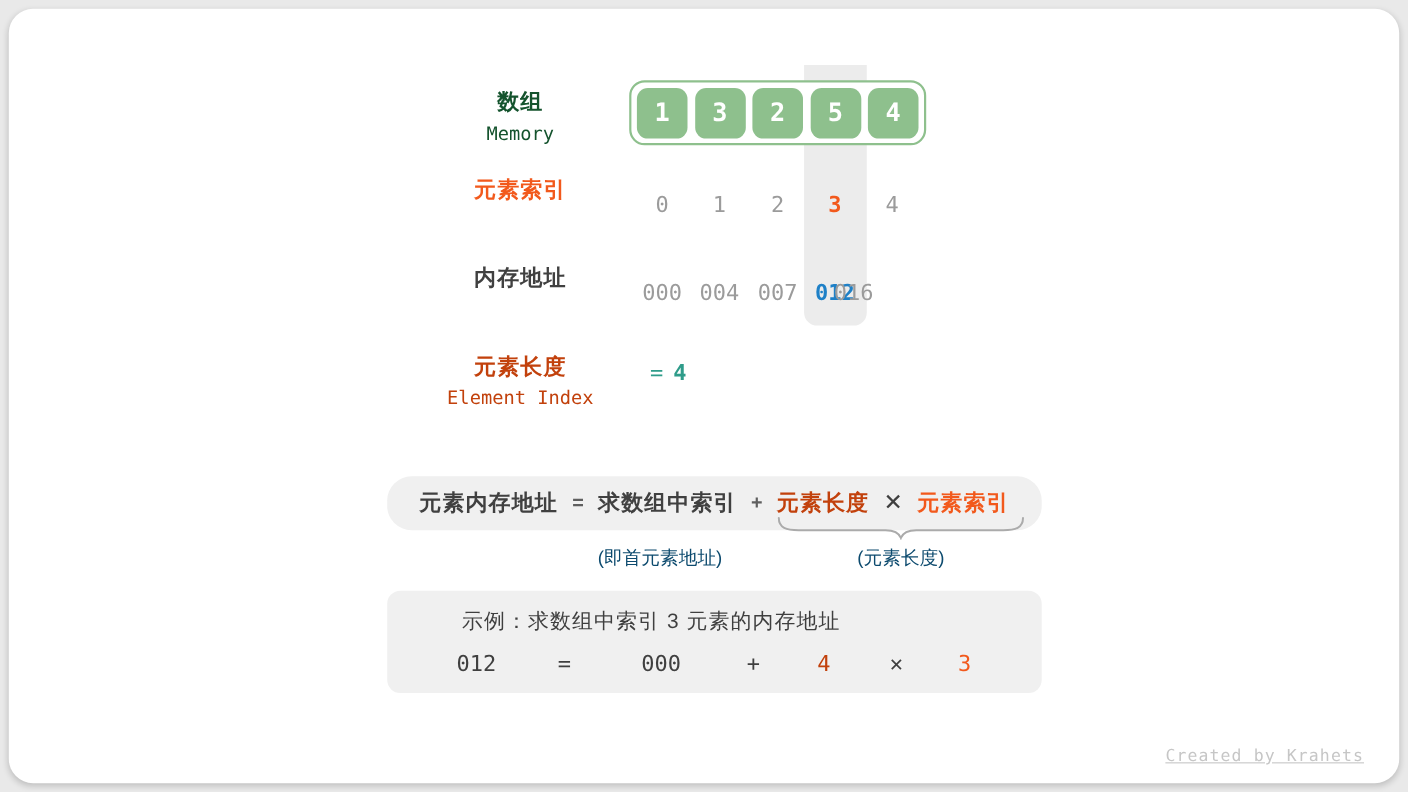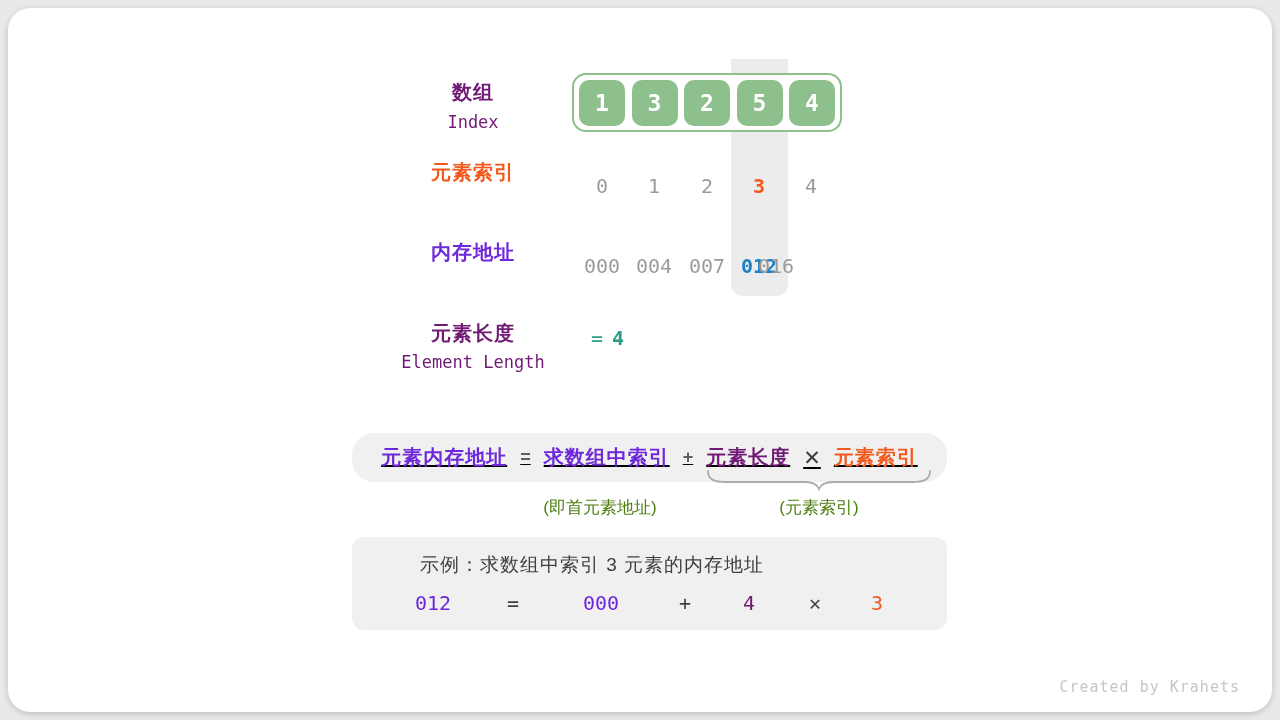--- a/index.html
+++ b/index.html
@@ -36,83 +36,83 @@
     width: 46px; height: 46px; background: #8ec08d; border-radius: 10px;
     color: #ffffff; font-weight: 700; font-size: 23px;
     font-family: "DejaVu Sans Mono", monospace;
     display: flex; align-items: center; justify-content: center;
   }
 
   
   .lbl { position: absolute; left: 348px; width: 250px; text-align: center; z-index: 2; }
   .lbl-zh { font-size: 20px; font-weight: 700; letter-spacing: 1px; }
   .lbl-en { font-family: "DejaVu Sans Mono", monospace; font-size: 17px; }
-  .green  { color: #701a75; }
+  .green  { color: #14532d; }
   .orange { color: #f2591c; }
-  .blue   { color: #6d28d9; }
-  .teal   { color: #701a75; }
+  .blue   { color: #404040; }
+  .teal   { color: #c2410c; }
 
   
   .val {
     position: absolute; width: 60px; text-align: center; z-index: 2;
     font-family: "DejaVu Sans Mono", monospace; font-size: 20px; color: #9b9b9b;
   }
   .val.hl-orange { color: #f2591c; font-weight: 700; }
   .val.hl-blue   { color: #1e80c7; font-weight: 700; }
   .val.teal-val  { color: #2f9c8a; }
   .val.bold      { font-weight: 700; }
 
   
   .formula-box {
     position: absolute; left: 352px; top: 433px; width: 595px; height: 49px;
     background: #f0f0f0; border-radius: 22px; z-index: 2;
-    display: flex; align-items: center; justify-content: center; gap: 13px; text-decoration: underline;
+    display: flex; align-items: center; justify-content: center; gap: 13px;
   }
   .formula-box .term { font-size: 20px; font-weight: 700; letter-spacing: 1px; }
   .formula-box .op   { font-size: 18px; font-weight: 700; color: #5f5f5f; }
   .formula-box .op-times { font-size: 21px; font-weight: 400; color: #3f3f3f; }
 
   .underbrace { position: absolute; left: 706px; top: 469px; width: 226px; height: 22px; z-index: 2; }
 
   .annot {
     position: absolute; top: 496px; width: 200px; text-align: center;
-    font-size: 17px; color: #4d7c0f; z-index: 2;
+    font-size: 17px; color: #0c4a6e; z-index: 2;
   }
 
   
   .example-box {
     position: absolute; left: 352px; top: 537px; width: 595px; height: 93px;
     background: #f0f0f0; border-radius: 12px; z-index: 2;
   }
   .example-title {
     position: absolute; left: 68px; top: 15px;
     font-size: 19px; color: #3f3f3f; letter-spacing: 1px;
   }
   .eq {
     position: absolute; top: 54px; width: 64px; text-align: center;
     font-family: "DejaVu Sans Mono", monospace; font-size: 20px;
   }
   .eq.op { color: #3f3f3f; }
 
   .watermark {
     position: absolute; right: 40px; bottom: 24px;
     font-family: "DejaVu Sans Mono", monospace; font-size: 15px; color: #c6c6c6;
-    z-index: 2; letter-spacing: 1px;
+    z-index: 2; letter-spacing: 1px; text-decoration: underline;
   }
 </style>
 </head>
 <body>
 
 <div class="stage">
   <div class="card"></div>
 
   <div class="strip"></div>
 
   <div class="lbl lbl-zh green" style="top:79px">数组</div>
-  <div class="lbl lbl-en green" style="top:112px">Index</div>
+  <div class="lbl lbl-en green" style="top:112px">Memory</div>
 
   <div class="array-box">
     <div class="array-cell">1</div>
     <div class="array-cell">3</div>
     <div class="array-cell">2</div>
     <div class="array-cell">5</div>
     <div class="array-cell">4</div>
   </div>
 
   <div class="lbl lbl-zh orange" style="top:159px">元素索引</div>
@@ -125,41 +125,41 @@
 
   <div class="lbl lbl-zh blue" style="top:239px">内存地址</div>
 
   <div class="val" style="left:572px; top:254px">000</div>
   <div class="val" style="left:624px; top:254px">004</div>
   <div class="val" style="left:677px; top:254px">007</div>
   <div class="val hl-blue" style="left:729px; top:254px">012</div>
   <div class="val" style="left:746px; top:254px">016</div>
 
   <div class="lbl lbl-zh teal" style="top:320px">元素长度</div>
-  <div class="lbl lbl-en teal" style="top:352px">Element Length</div>
+  <div class="lbl lbl-en teal" style="top:352px">Element Index</div>
 
   <div class="val teal-val" style="left:567px; top:326px">=</div>
   <div class="val teal-val bold" style="left:588px; top:326px">4</div>
 
   <div class="formula-box">
     <span class="term blue">元素内存地址</span>
     <span class="op">=</span>
     <span class="term blue">求数组中索引</span>
     <span class="op">+</span>
     <span class="term teal">元素长度</span>
     <span class="op-times">✕</span>
     <span class="term orange">元素索引</span>
   </div>
 
   <svg class="underbrace" viewBox="0 0 226 22">
     <path d="M2,2 C2,11 9,13 20,13 L99,13 C107,13 111,15 113,20 C115,15 119,13 127,13 L206,13 C217,13 224,11 224,2" fill="none" stroke="#ababab" stroke-width="1.8" stroke-linecap="round"></path>
   </svg>
 
   <div class="annot" style="left:500px">(即首元素地址)</div>
-  <div class="annot" style="left:719px">(元素索引)</div>
+  <div class="annot" style="left:719px">(元素长度)</div>
 
   <div class="example-box">
     <div class="example-title">示例：求数组中索引 3 元素的内存地址</div>
     <div class="eq blue" style="left:49px">012</div>
     <div class="eq op" style="left:129px">=</div>
     <div class="eq blue" style="left:217px">000</div>
     <div class="eq op" style="left:301px">+</div>
     <div class="eq teal" style="left:365px">4</div>
     <div class="eq op" style="left:431px">✕</div>
     <div class="eq orange" style="left:493px">3</div>

